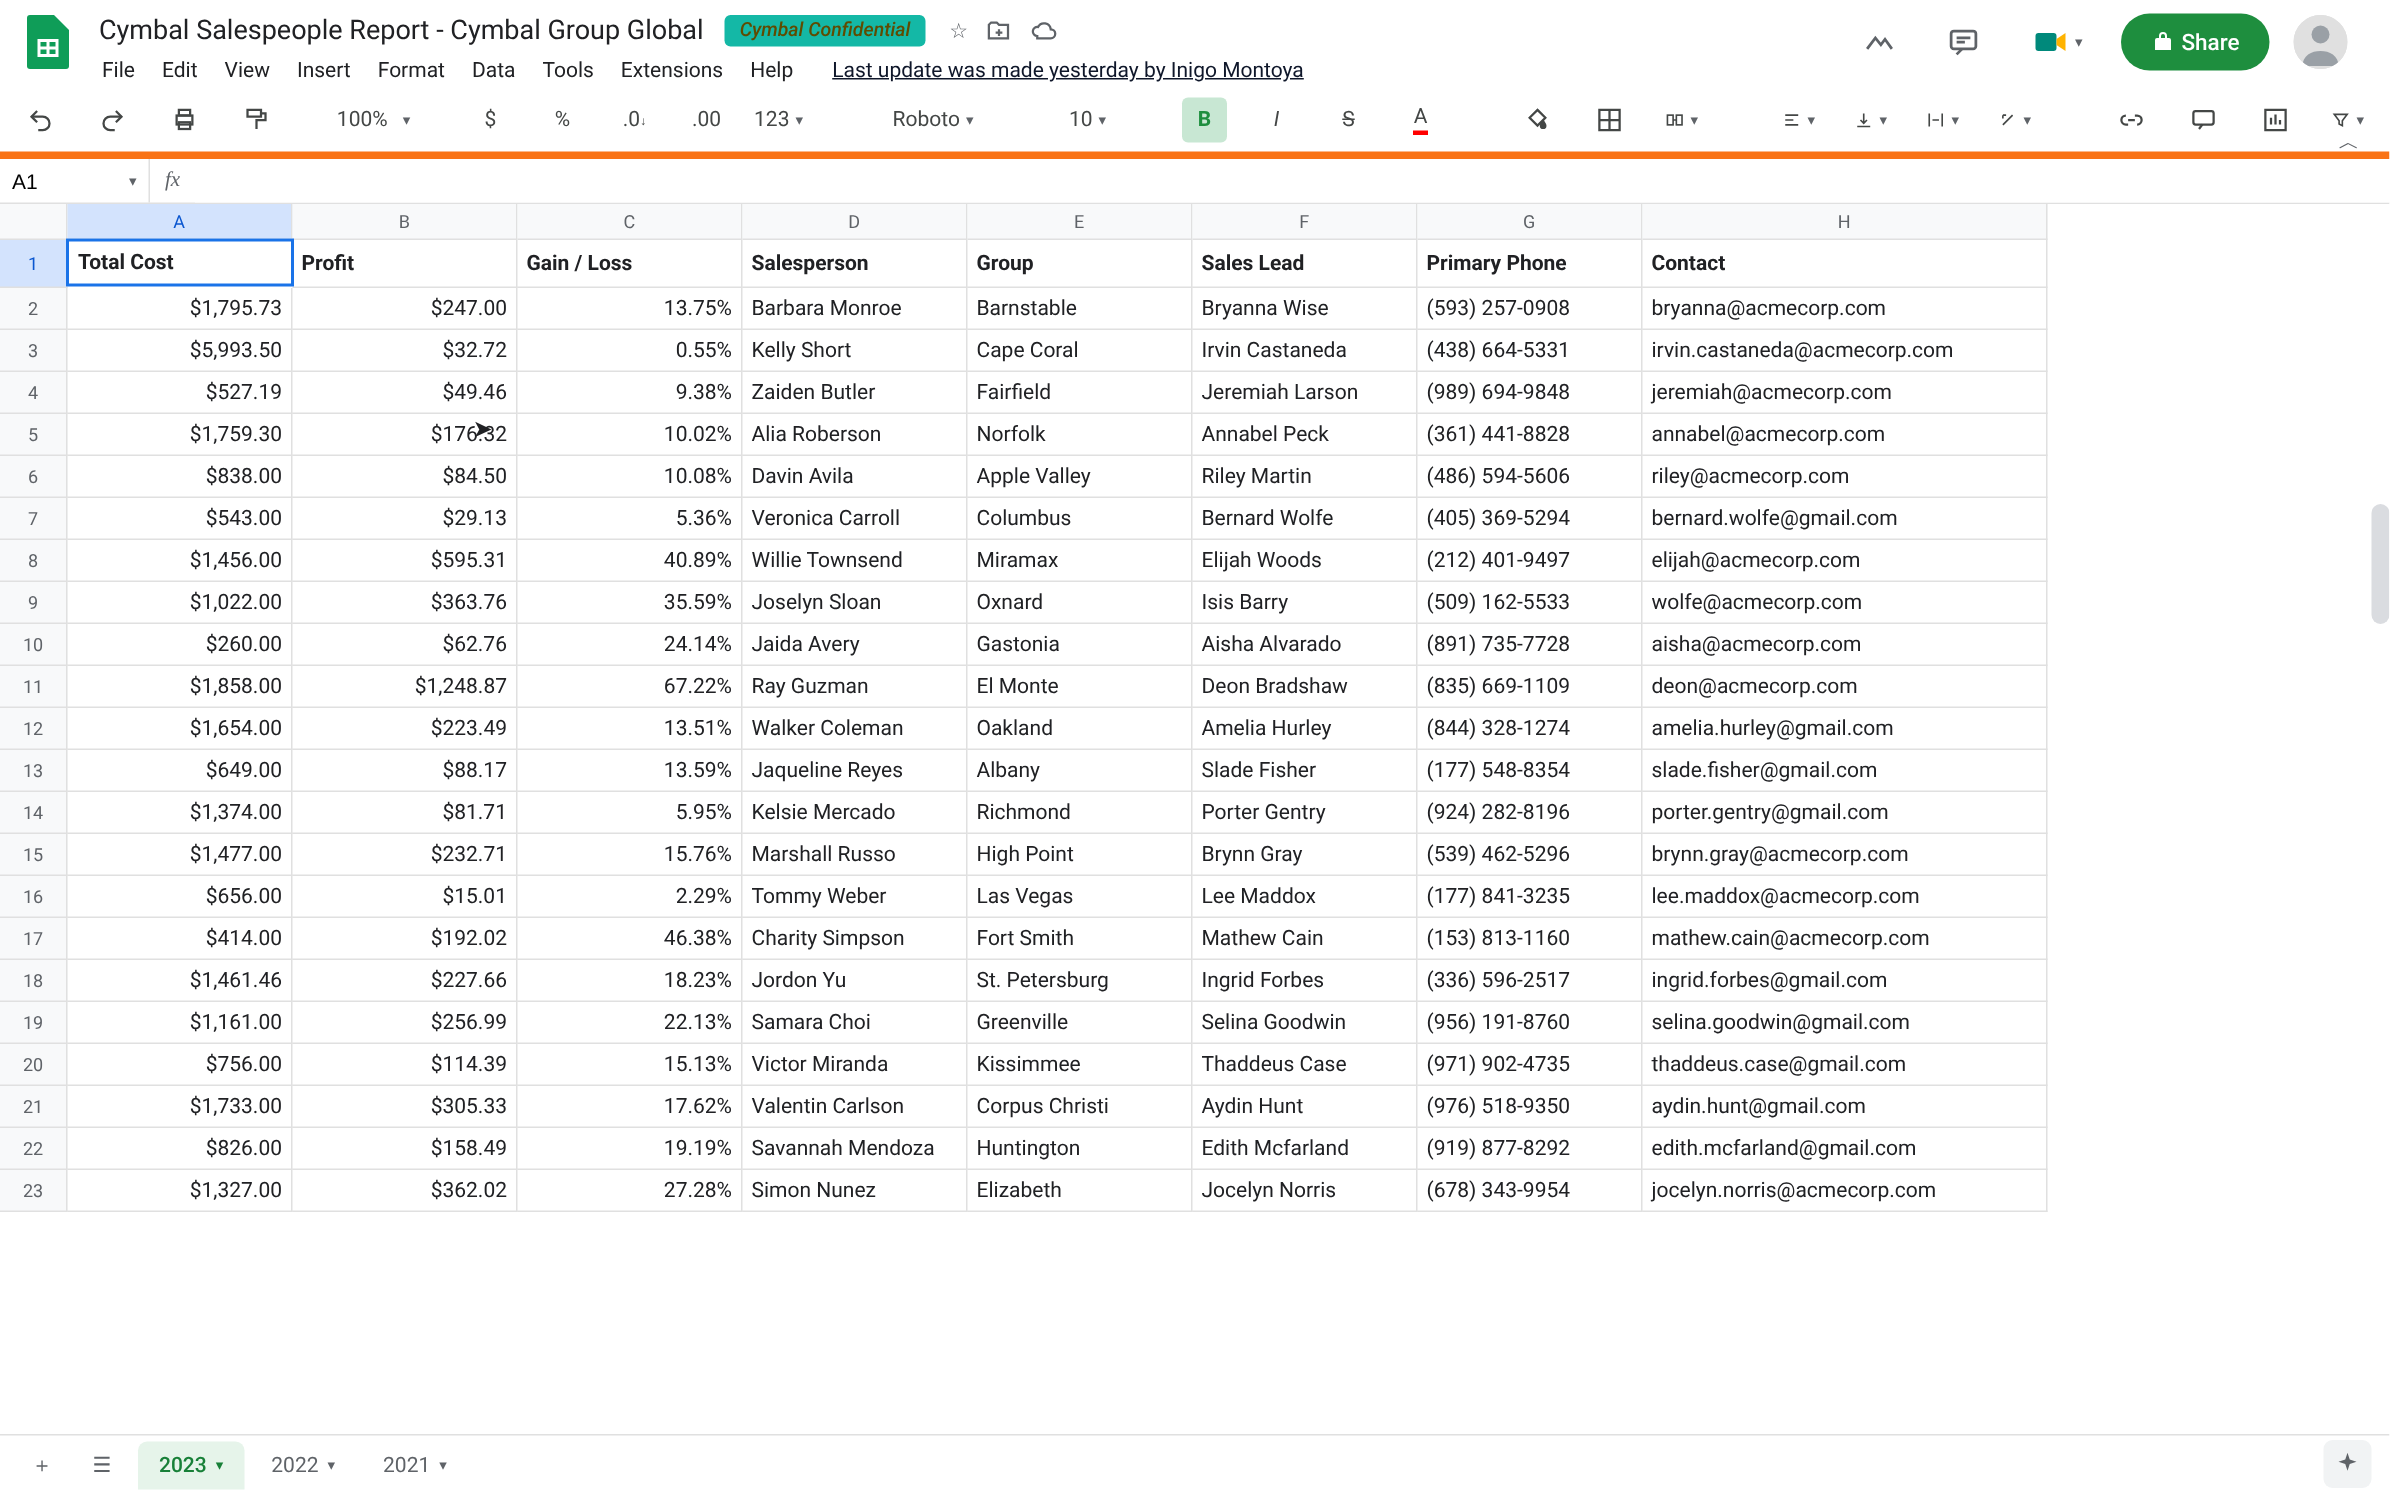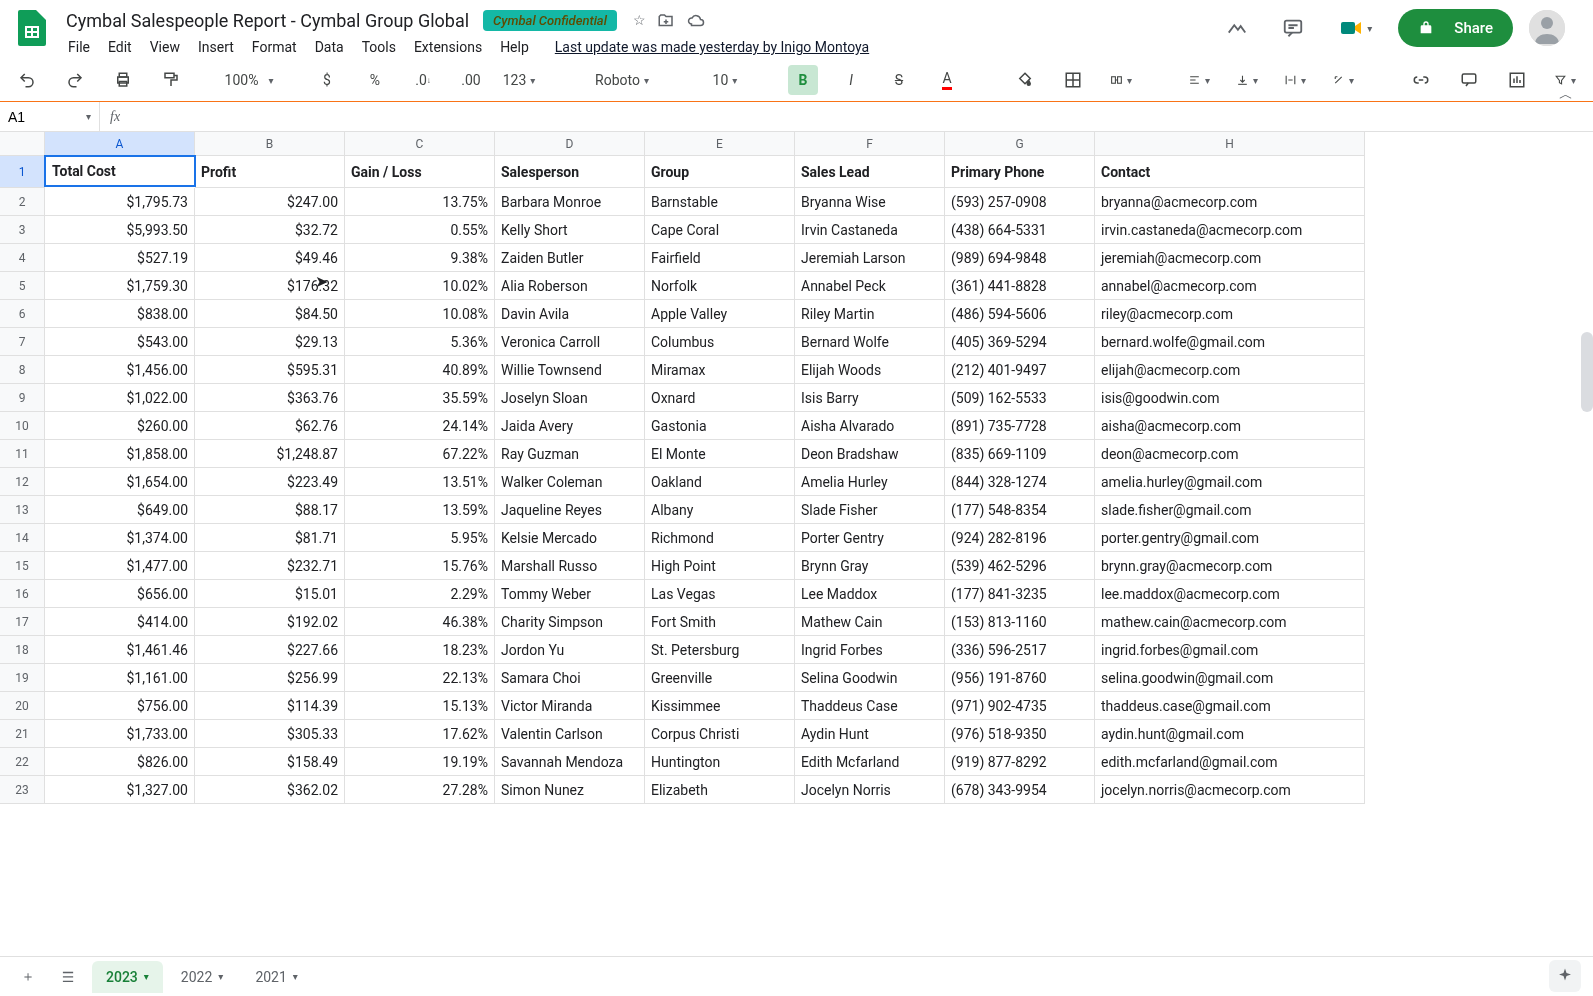--- a/index.html
+++ b/index.html
@@ -11,23 +11,23 @@
 .doc-title { font-size: 18px; color: #202124; padding: 2px 6px; }
 .badge { background: #14b8a6; color: #5f4b00; font-size: 13px; font-weight: 500; padding: 3px 10px; border-radius: 4px; font-style: italic; }
 .title-icons { display: flex; gap: 12px; margin-left: 8px; color: #5f6368; }
 .title-icons span { cursor: pointer; }
 .menu-row { display: flex; align-items: center; gap: 2px; margin-top: 2px; font-size: 14px; }
 .menu-item { padding: 4px 8px; border-radius: 4px; cursor: pointer; color: #202124; }
 .last-update { color: #0f172a; text-decoration: underline; margin-left: 16px; font-size: 14px; cursor: pointer; }
 .header-right { display: flex; align-items: center; gap: 16px; padding-right: 8px; }
 .hr-icon { width: 40px; height: 40px; border-radius: 50%; display: flex; align-items: center; justify-content: center; color: #5f6368; cursor: pointer; }
 .meet-btn { display: flex; align-items: center; gap: 4px; padding: 6px 10px; border-radius: 20px; cursor: pointer; }
-.share-btn { background: #1e8e3e; color: #fff; display: flex; align-items: center; gap: 20px; padding: 10px 20px; border-radius: 30px; font-size: 15px; font-weight: 500; cursor: pointer; }
+.share-btn { background: #1e8e3e; color: #fff; display: flex; align-items: center; gap: 4px; padding: 10px 20px; border-radius: 30px; font-size: 15px; font-weight: 500; cursor: pointer; }
 .avatar { width: 36px; height: 36px; border-radius: 50%; background: #ddd; overflow: hidden; }
-.toolbar { display: flex; align-items: center; padding: 6px 12px; border-bottom: 1px solid #f97316; gap: 18px; }
+.toolbar { display: flex; align-items: center; padding: 6px 12px; border-bottom: 5px solid #f97316; gap: 18px; }
 .tb-btn { min-width: 30px; height: 30px; display: flex; align-items: center; justify-content: center; border-radius: 4px; cursor: pointer; color: #444746; padding: 0 4px; }
 .tb-sep { width: 1px; height: 20px; background: #dadce0; margin: 0 6px; }
 .tb-zoom { padding: 0 8px; display: flex; align-items: center; gap: 6px; }
 .tb-font { padding: 0 12px; min-width: 80px; }
 .tb-size { padding: 0 10px; }
 .tb-bold { font-weight: bold; background: #c8e7d3; color: #1e8e3e; }
 .tb-dropdown::after { content: "▾"; font-size: 10px; margin-left: 4px; color: #5f6368; }
 .namebox-row { display: flex; align-items: center; border-bottom: 1px solid #e0e0e0; height: 30px; }
 .namebox { width: 100px; border-right: 1px solid #e0e0e0; height: 100%; display: flex; align-items: center; padding: 0 8px; position: relative; }
 .namebox select, .namebox input { border: none; width: 100%; font-size: 14px; background: transparent; }
@@ -355,21 +355,21 @@
       <div class="cell">(212) 401-9497</div>
       <div class="cell">elijah@acmecorp.com</div>
       <div class="rowhdr">9</div>
       <div class="cell num">$1,022.00</div>
       <div class="cell num">$363.76</div>
       <div class="cell num">35.59%</div>
       <div class="cell">Joselyn Sloan</div>
       <div class="cell">Oxnard</div>
       <div class="cell">Isis Barry</div>
       <div class="cell">(509) 162-5533</div>
-      <div class="cell">isis@goodwin.com</div>
+      <div class="cell">wolfe@acmecorp.com</div>
       <div class="rowhdr">10</div>
       <div class="cell num">$260.00</div>
       <div class="cell num">$62.76</div>
       <div class="cell num">24.14%</div>
       <div class="cell">Jaida Avery</div>
       <div class="cell">Gastonia</div>
       <div class="cell">Aisha Alvarado</div>
       <div class="cell">(891) 735-7728</div>
       <div class="cell">aisha@acmecorp.com</div>
       <div class="rowhdr">11</div>

